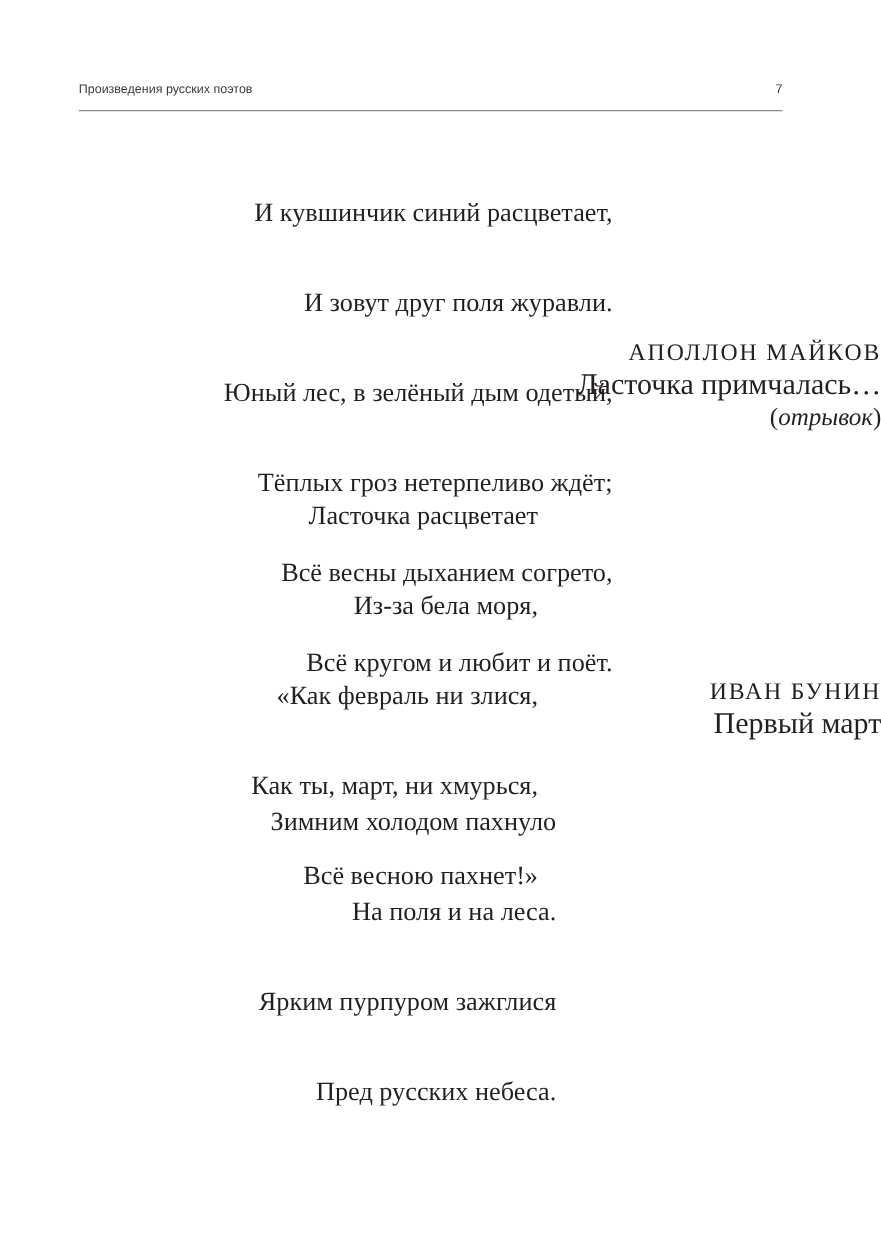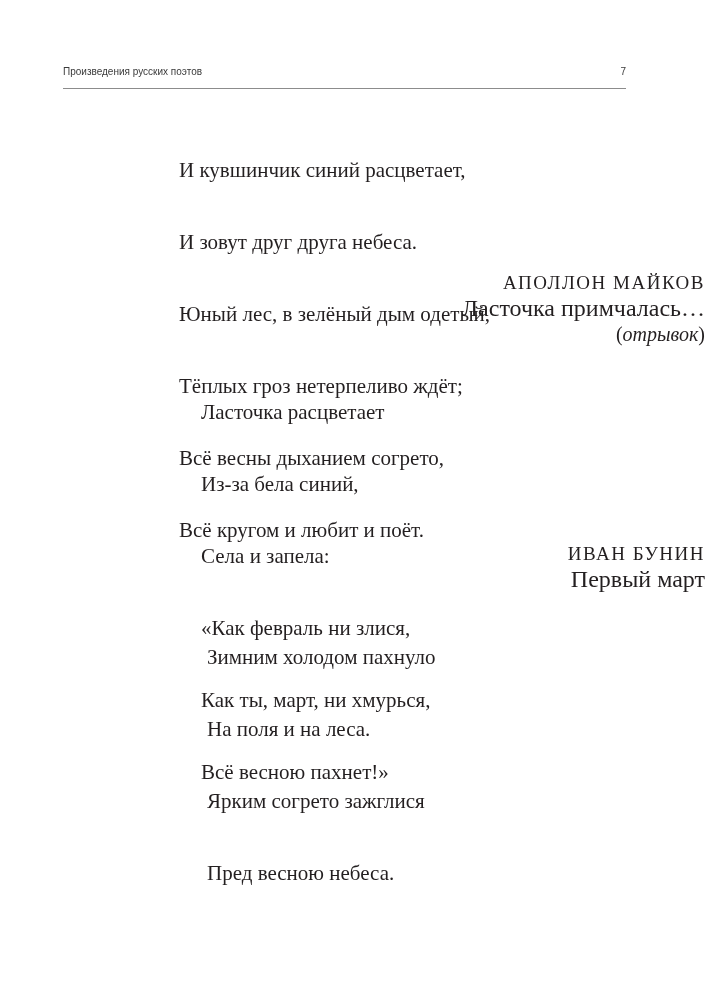--- a/index.html
+++ b/index.html
@@ -42,20 +42,21 @@
     }
     .verse {
       position: absolute;
       font-size: 21px;
       line-height: 24px;
       white-space: pre;
     }
     .verse .line {
       display: block;
       height: 24px;
+      text-align: right;
     }
     .verse .stanza-gap {
       display: block;
       height: 24px;
     }
     .heading-block {
       position: absolute;
       left: 0;
       width: 705px;
       text-align: right;
@@ -88,52 +89,51 @@
 </head>
 <body>
 
 <div class="running-header">
   <span class="title">Произведения русских поэтов</span>
   <span class="page-number">7</span>
 </div>
 
 <div class="verse serif" style="left:179px; top:110px;">
   <span class="line">И кувшинчик синий расцветает,</span>
-  <span class="line">И зовут друг друга небеса.</span>
+  <span class="line">И зовут друг поля журавли.</span>
   <span class="line">Юный лес, в зелёный дым одетый,</span>
   <span class="line">Тёплых гроз нетерпеливо ждёт;</span>
   <span class="line">Всё весны дыханием согрето,</span>
   <span class="line">Всё кругом и любит и поёт.</span>
 </div>
 
 <div class="heading-block serif" style="top:271px;">
   <span class="author">АПОЛЛОН МАЙКОВ</span>
   <span class="poem-title">Ласточка примчалась…</span>
   <span class="poem-note"><span>(</span><span class="note-italic">отрывок</span><span>)</span></span>
 </div>
 
 <div class="verse serif" style="left:201px; top:352px;">
   <span class="line">Ласточка расцветает</span>
-  <span class="line">Из-за бела синий,</span>
-  <span class="line">Села и запела:</span>
+  <span class="line">Из-за бела моря,</span>
   <span class="line">«Как февраль ни злися,</span>
   <span class="line">Как ты, март, ни хмурься,</span>
   <span class="line">Всё весною пахнет!»</span>
 </div>
 
 <div class="heading-block serif" style="top:542px;">
   <span class="author">ИВАН БУНИН</span>
   <span class="poem-title">Первый март</span>
 </div>
 
 <div class="verse serif" style="left:207px; top:597px;">
   <span class="line">Зимним холодом пахнуло</span>
   <span class="line">На поля и на леса.</span>
-  <span class="line">Ярким согрето зажглися</span>
-  <span class="line">Пред весною небеса.</span>
+  <span class="line">Ярким пурпуром зажглися</span>
+  <span class="line">Пред русских небеса.</span>
   <span class="stanza-gap"></span>
   
   
   
   
   
   
   
   
   

